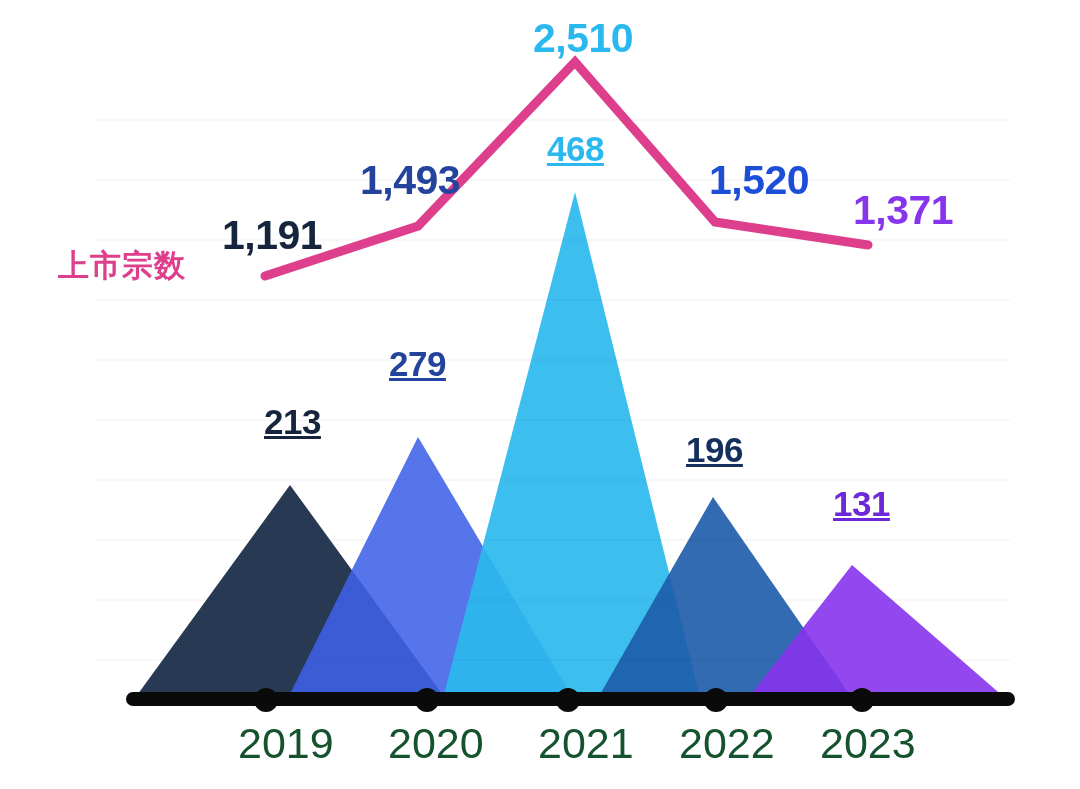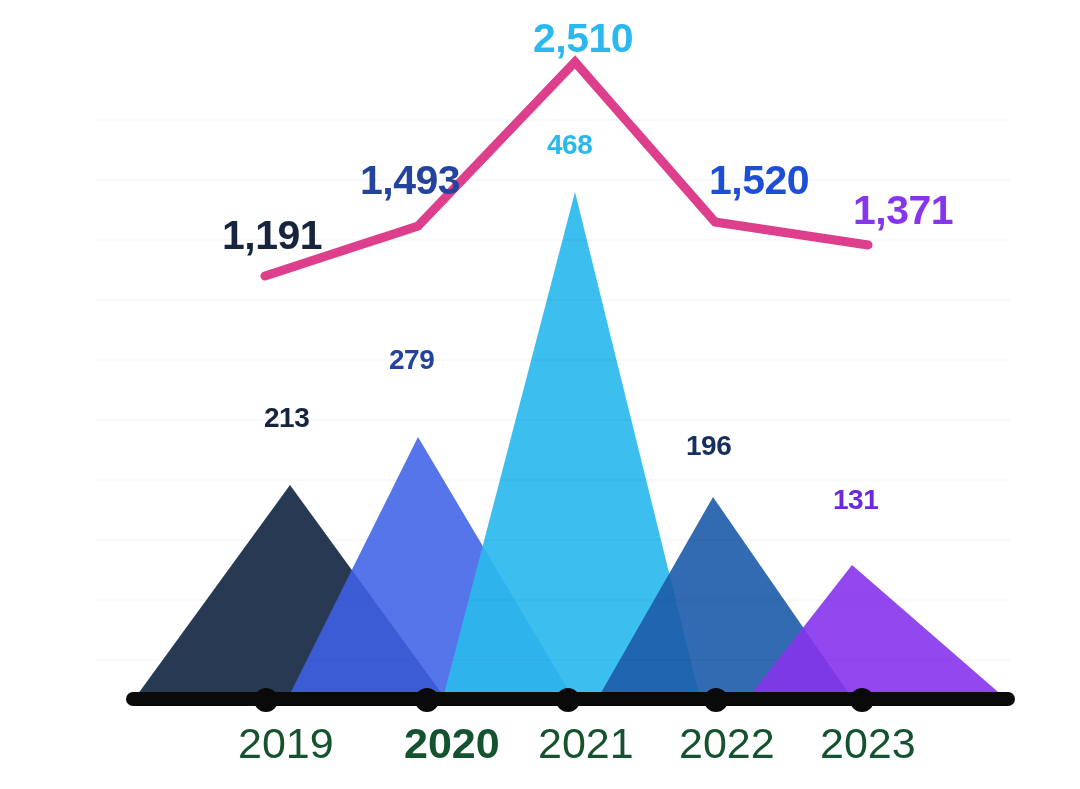--- a/index.html
+++ b/index.html
@@ -29,21 +29,22 @@
     font-family: "Liberation Sans", sans-serif;
     font-weight: bold;
     white-space: nowrap;
     letter-spacing: -0.5px;
     line-height: 1;
   }
   .line-value {
     font-size: 41px;
   }
   .bar-value {
-    font-size: 28px;
+    font-size: 35px;
+    text-decoration: underline;
   }
   .year-label {
     position: absolute;
     font-family: "Liberation Sans", sans-serif;
     font-size: 43px;
     font-weight: normal;
     color: #14532d;
     letter-spacing: 0px;
     white-space: nowrap;
     line-height: 1;
@@ -93,20 +94,21 @@
 
     <g>
       <circle cx="266" cy="700" r="12" fill="#0a0a0a"></circle>
       <circle cx="427" cy="700" r="12" fill="#0a0a0a"></circle>
       <circle cx="568" cy="700" r="12" fill="#0a0a0a"></circle>
       <circle cx="716" cy="700" r="12" fill="#0a0a0a"></circle>
       <circle cx="862" cy="700" r="12" fill="#0a0a0a"></circle>
     </g>
   </svg>
 
+  <div class="series-name" style="left:58px; top:250px;">上市宗数</div>
 
   <div class="vlabel line-value" style="left:222px; top:215px; color:#16243d;">1,191</div>
 
   <div class="vlabel line-value" style="left:360px; top:160px; color:#24439c;">1,493</div>
 
   <div class="vlabel line-value" style="left:533px; top:18px; color:#2bb8ee;">2,510</div>
 
   <div class="vlabel line-value" style="left:709px; top:160px; color:#1d4ed8;">1,520</div>
 
   <div class="vlabel line-value" style="left:853px; top:190px; color:#8734ed;">1,371</div>
@@ -116,21 +118,21 @@
   <div class="vlabel bar-value" style="left:389px; top:346px; color:#24439c;">279</div>
 
   <div class="vlabel bar-value" style="left:547px; top:131px; color:#2bb8ee;">468</div>
 
   <div class="vlabel bar-value" style="left:686px; top:432px; color:#16305e;">196</div>
 
   <div class="vlabel bar-value" style="left:833px; top:486px; color:#6d28d9;">131</div>
 
   <div class="year-label" style="left:238px; top:722px;">2019</div>
 
-  <div class="year-label" style="left:404px; top:722px;font-weight:bold;">2020</div>
+  <div class="year-label" style="left:388px; top:722px;">2020</div>
 
   <div class="year-label" style="left:538px; top:722px;">2021</div>
 
   <div class="year-label" style="left:679px; top:722px;">2022</div>
 
   <div class="year-label" style="left:820px; top:722px;">2023</div>
 
 </div>
 
 </body></html>

